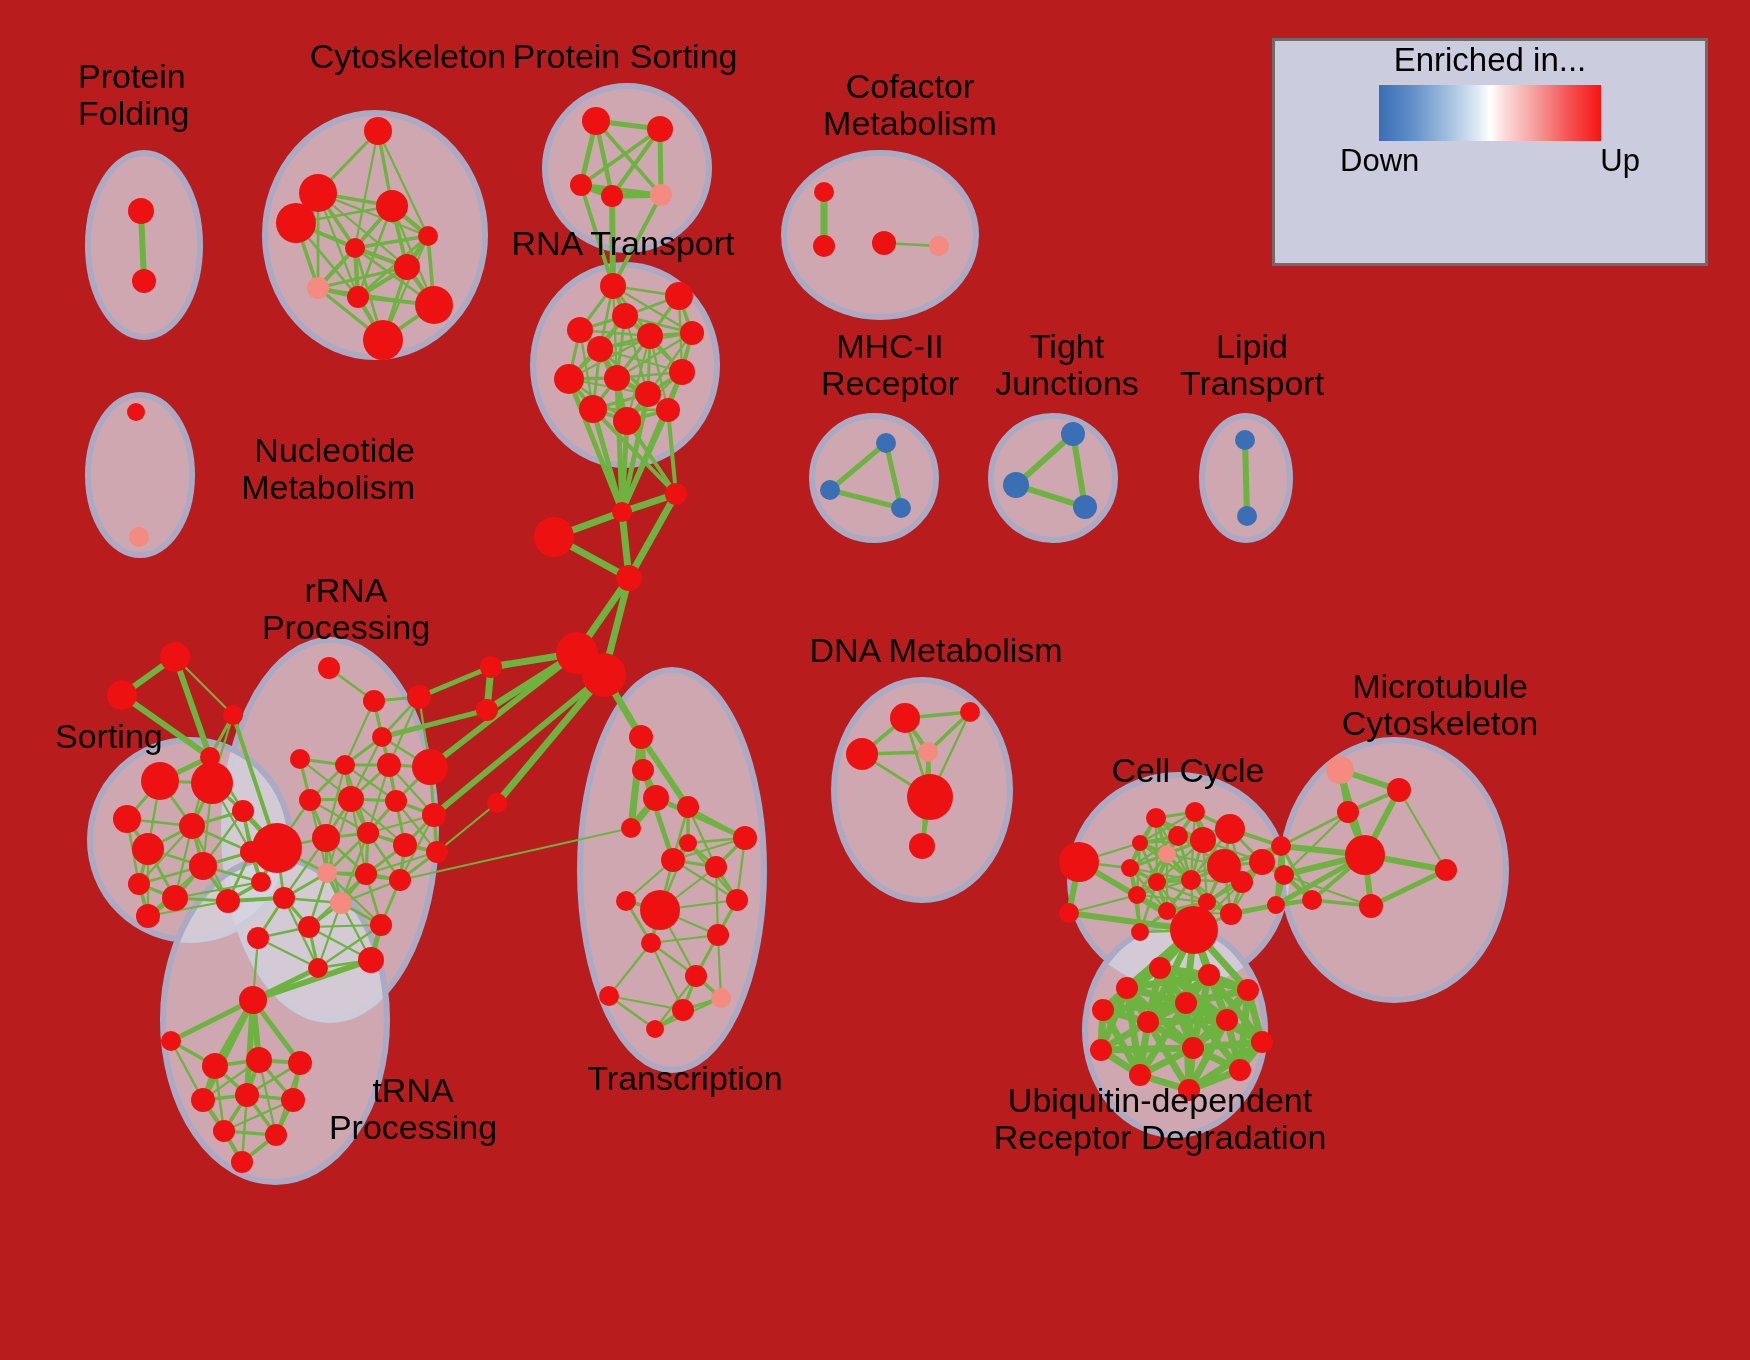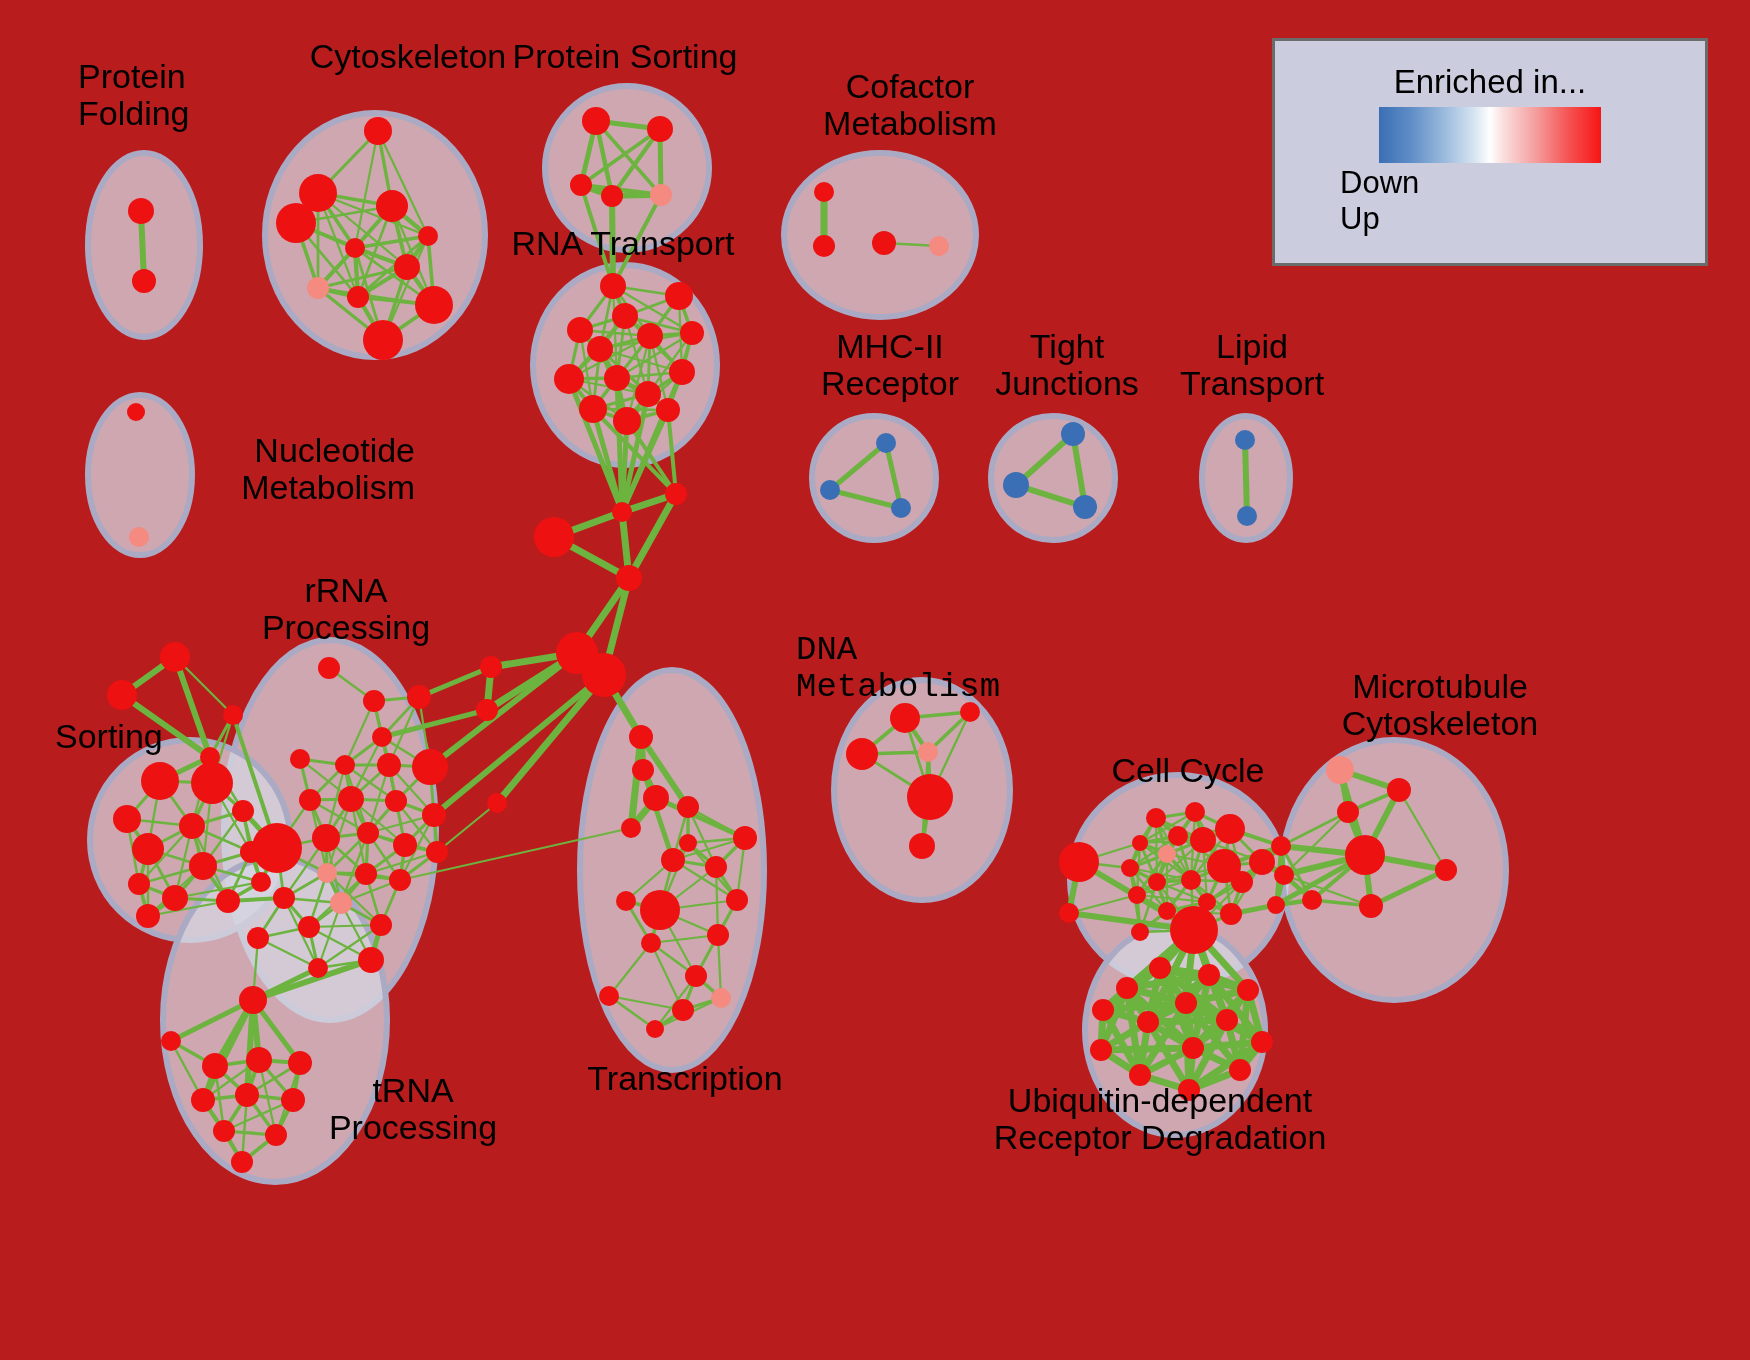--- a/index.html
+++ b/index.html
@@ -36,39 +36,38 @@
     left: 1272px;
     top: 38px;
     width: 436px;
     height: 228px;
     background: #ccccdf;
     border: 3px solid #6b6b6b;
     box-sizing: border-box;
     display: flex;
     flex-direction: column;
     align-items: center;
-    padding-top: 22px;
+    padding-top: 0;
   }
   #legend-title {
     font-size: 33px;
     color: #000;
   }
   #legend-bar {
     width: 222px;
     height: 56px;
     margin-top: 6px;
     background: linear-gradient(to right, #3a6fb5 0%, #5e8cc6 14%, #9dbcdd 30%, #dce8f3 44%, #ffffff 50%, #fadede 56%, #f5a0a0 70%, #f55050 86%, #f81414 100%);
   }
   #legend-ends {
     width: 300px;
     display: flex;
     justify-content: space-between;
     font-size: 31px;
     margin-top: 2px;
-    flex-direction: column;
   }
   #legend-sub {
     font-size: 27px;
     text-align: center;
     line-height: 1.12;
     margin-top: 2px;
     white-space: pre-line;
   }
 </style>
 </head>
@@ -955,21 +954,21 @@
 Receptor</div>
       <div class="cluster-label" style="left: 972px; top: 328px; width: 190px; text-align: center;">Tight
 Junctions</div>
       <div class="cluster-label" style="left: 1152px; top: 328px; width: 200px; text-align: center;">Lipid
 Transport</div>
       <div class="cluster-label" style="left: 185px; top: 432px; width: 230px; text-align: right;">Nucleotide
 Metabolism</div>
       <div class="cluster-label" style="left: 236px; top: 572px; width: 220px; text-align: center;">rRNA
 Processing</div>
       <div class="cluster-label" style="left: 55px; top: 718px; width: 180px; text-align: left;">Sorting</div>
-      <div class="cluster-label" style="left: 796px; top: 632px; width: 280px; text-align: left; font-family: Liberation Mono, monospace;">DNA Metabolism</div>
+      <div class="cluster-label" style="left: 796px; top: 632px; width: 280px; text-align: center;">DNA Metabolism</div>
       <div class="cluster-label" style="left: 1300px; top: 668px; width: 280px; text-align: center;">Microtubule
 Cytoskeleton</div>
       <div class="cluster-label" style="left: 1088px; top: 752px; width: 200px; text-align: center;">Cell Cycle</div>
       <div class="cluster-label" style="left: 560px; top: 1060px; width: 250px; text-align: center;">Transcription</div>
       <div class="cluster-label" style="left: 298px; top: 1072px; width: 230px; text-align: center;">tRNA
 Processing</div>
       <div class="cluster-label" style="left: 980px; top: 1082px; width: 360px; text-align: center;">Ubiquitin-dependent
 Receptor Degradation</div>
     </div>
 

